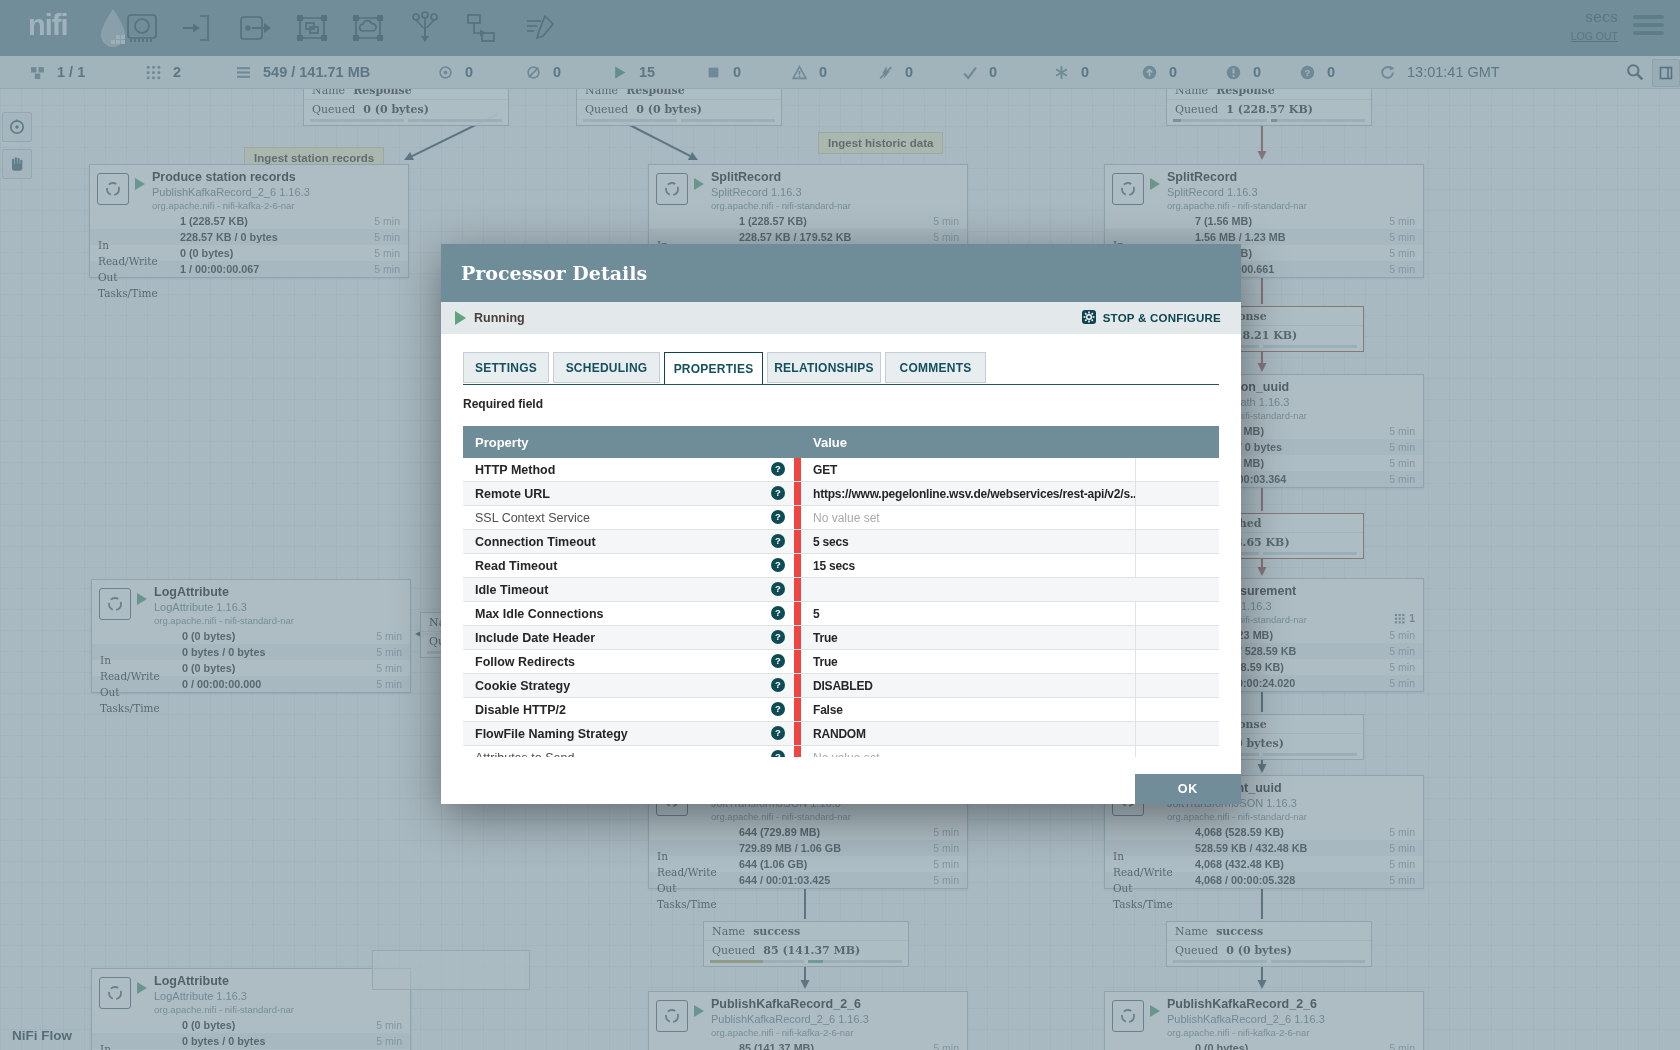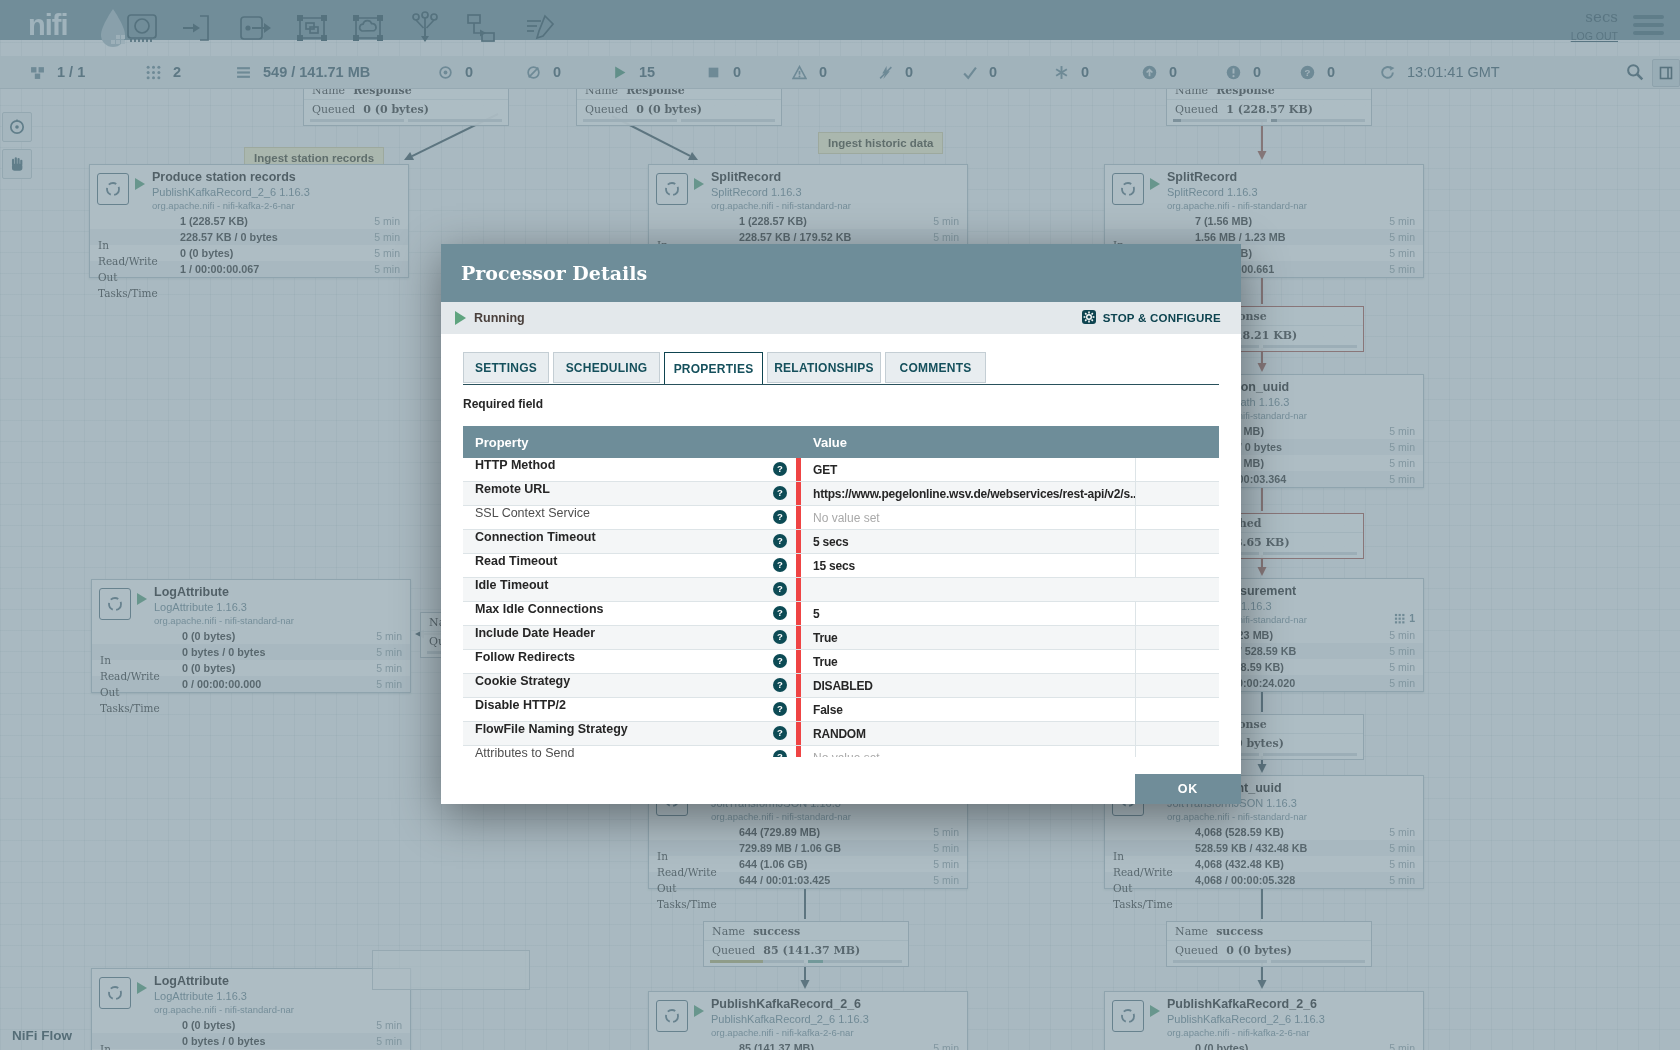--- a/index.html
+++ b/index.html
@@ -36,21 +36,21 @@
   .c-row .cv{font-weight:bold;}
   .c-row2{border-top:1px solid #e2e8ea;}
   .c-bars{display:flex;gap:4px;padding:1px 6px 3px;}
   .c-track{flex:1;height:3px;background:#d3dbdf;position:relative;}
   .c-fill{position:absolute;left:0;top:0;height:3px;}
   .conn.ghost{width:156px;height:38px;background:rgba(248,250,250,.6);border-color:#c6d0d4;}
   
   .ylabel{position:absolute;padding:4px 9px;font-size:11.5px;font-weight:bold;color:#4a4936;
           background:#f4eecb;border:1px solid #d6d0a6;white-space:nowrap;}
   
-  #topbar{position:absolute;left:0;top:0;width:1680px;height:40px;background:#72909c;}
+  #topbar{position:absolute;left:0;top:0;width:1680px;height:56px;background:#72909c;}
   .logo{position:absolute;left:28px;top:9px;font-size:29px;font-weight:bold;letter-spacing:-1px;color:#dce6ea;}
   .logo-drop{position:absolute;left:96px;top:7px;}
   .tool{position:absolute;top:8px;width:44px;height:40px;display:flex;align-items:center;justify-content:center;color:#33525e;}
   .userbox{position:absolute;right:62px;top:8px;text-align:right;color:#3d5a66;}
   .userbox .uname{font-family:"DejaVu Serif",serif;font-size:15px;}
   .userbox .logout{font-size:10.5px;text-decoration:underline;margin-top:4px;cursor:pointer;}
   .burger{position:absolute;right:16px;top:15px;width:31px;cursor:pointer;}
   .burger div{height:4px;background:#4a6b77;border-radius:2px;margin-bottom:4px;}
   #statusbar{position:absolute;left:0;top:56px;width:1680px;height:32px;background:#dfe5e8;border-bottom:1px solid #c6cfd4;}
   .stat{position:absolute;top:0;height:32px;display:flex;align-items:center;gap:12px;
@@ -77,21 +77,21 @@
   .tab{height:31px;display:flex;align-items:center;justify-content:center;font-size:12px;font-weight:bold;
        letter-spacing:.02em;color:#15505c;background:#e8edf0;border:1px solid #c4ced4;box-sizing:border-box;cursor:pointer;}
   .tab.active{background:#fff;border:1px solid #0e4450;border-bottom:none;height:32px;}
   .req{position:absolute;left:22px;top:153px;font-size:12px;font-weight:bold;color:#262626;}
   #tbl{position:absolute;left:22px;top:182px;width:756px;height:331px;overflow:hidden;}
   .tbl-head{height:32px;background:#6e8d99;display:flex;align-items:center;color:#fff;font-size:13px;font-weight:bold;}
   .tbl-head .th1{padding-left:12px;width:326px;}
   .tbl-head .th2{padding-left:12px;}
   .trow{height:23px;display:flex;border-bottom:1px solid #dde4e7;align-items:center;}
   .trow.alt{background:#f4f6f7;}
-  .tp{width:338px;position:relative;height:100%;display:flex;align-items:flex-start;border-right:5px solid #ef4444;box-sizing:border-box;}
+  .tp{width:338px;position:relative;height:100%;display:flex;align-items:center;border-right:7px solid #ef4444;box-sizing:border-box;}
   .pname{padding-left:12px;font-size:12.5px;font-weight:bold;color:#262626;white-space:nowrap;}
   .pname.opt{font-weight:normal;color:#4e4e4e;}
   .help{position:absolute;right:9px;top:4px;width:14px;height:14px;border-radius:50%;background:#0d4b55;
         color:#fff;font-size:9.5px;font-weight:bold;text-align:center;line-height:14px;cursor:pointer;}
   .tv{width:335px;height:100%;display:flex;align-items:center;border-right:1px solid #dde4e7;box-sizing:border-box;overflow:hidden;}
   .tv span{padding-left:12px;font-size:12px;font-weight:bold;color:#262626;letter-spacing:-.2px;white-space:nowrap;}
   .tv span.noval{font-weight:normal;color:#a9a9a9;letter-spacing:0;}
   .tx{flex:1;height:100%;}
   #okbtn{position:absolute;right:0;bottom:0;width:106px;height:30px;background:#708d99;border:none;
         color:#fff;font-family:"Liberation Sans",sans-serif;font-size:12.5px;font-weight:bold;letter-spacing:.08em;cursor:pointer;}

